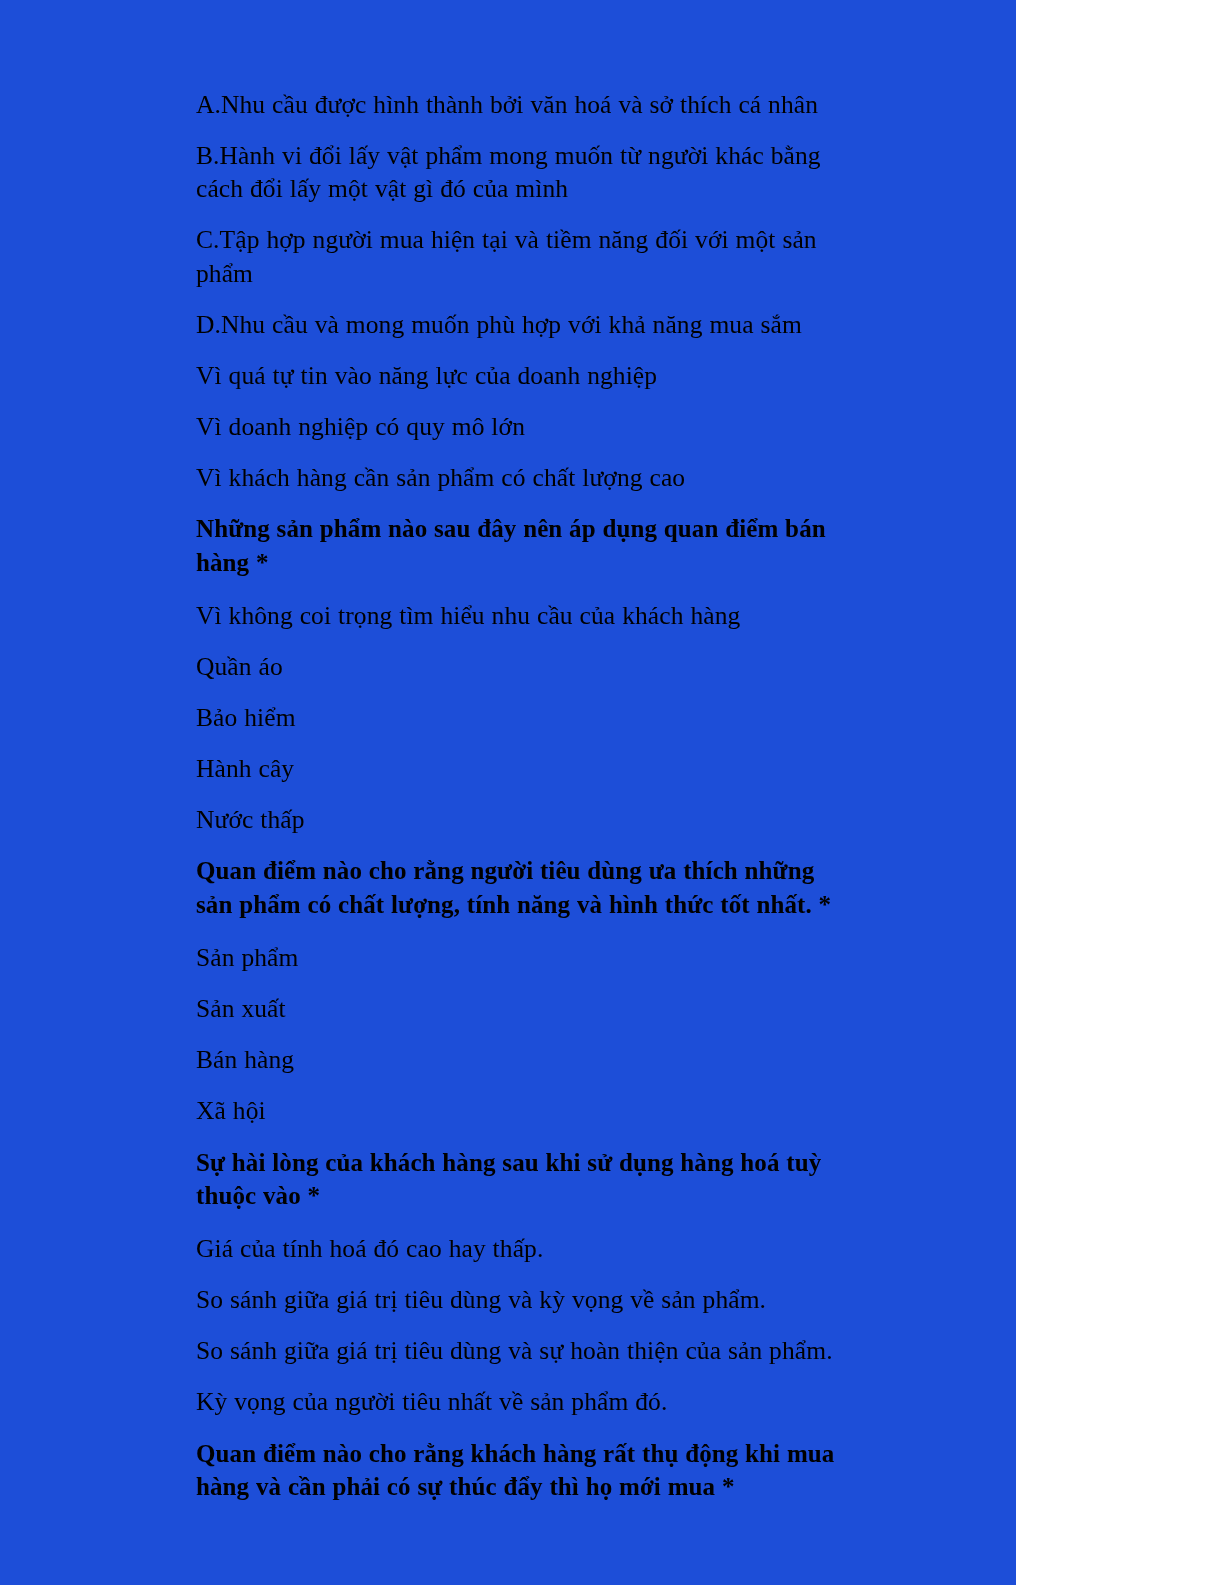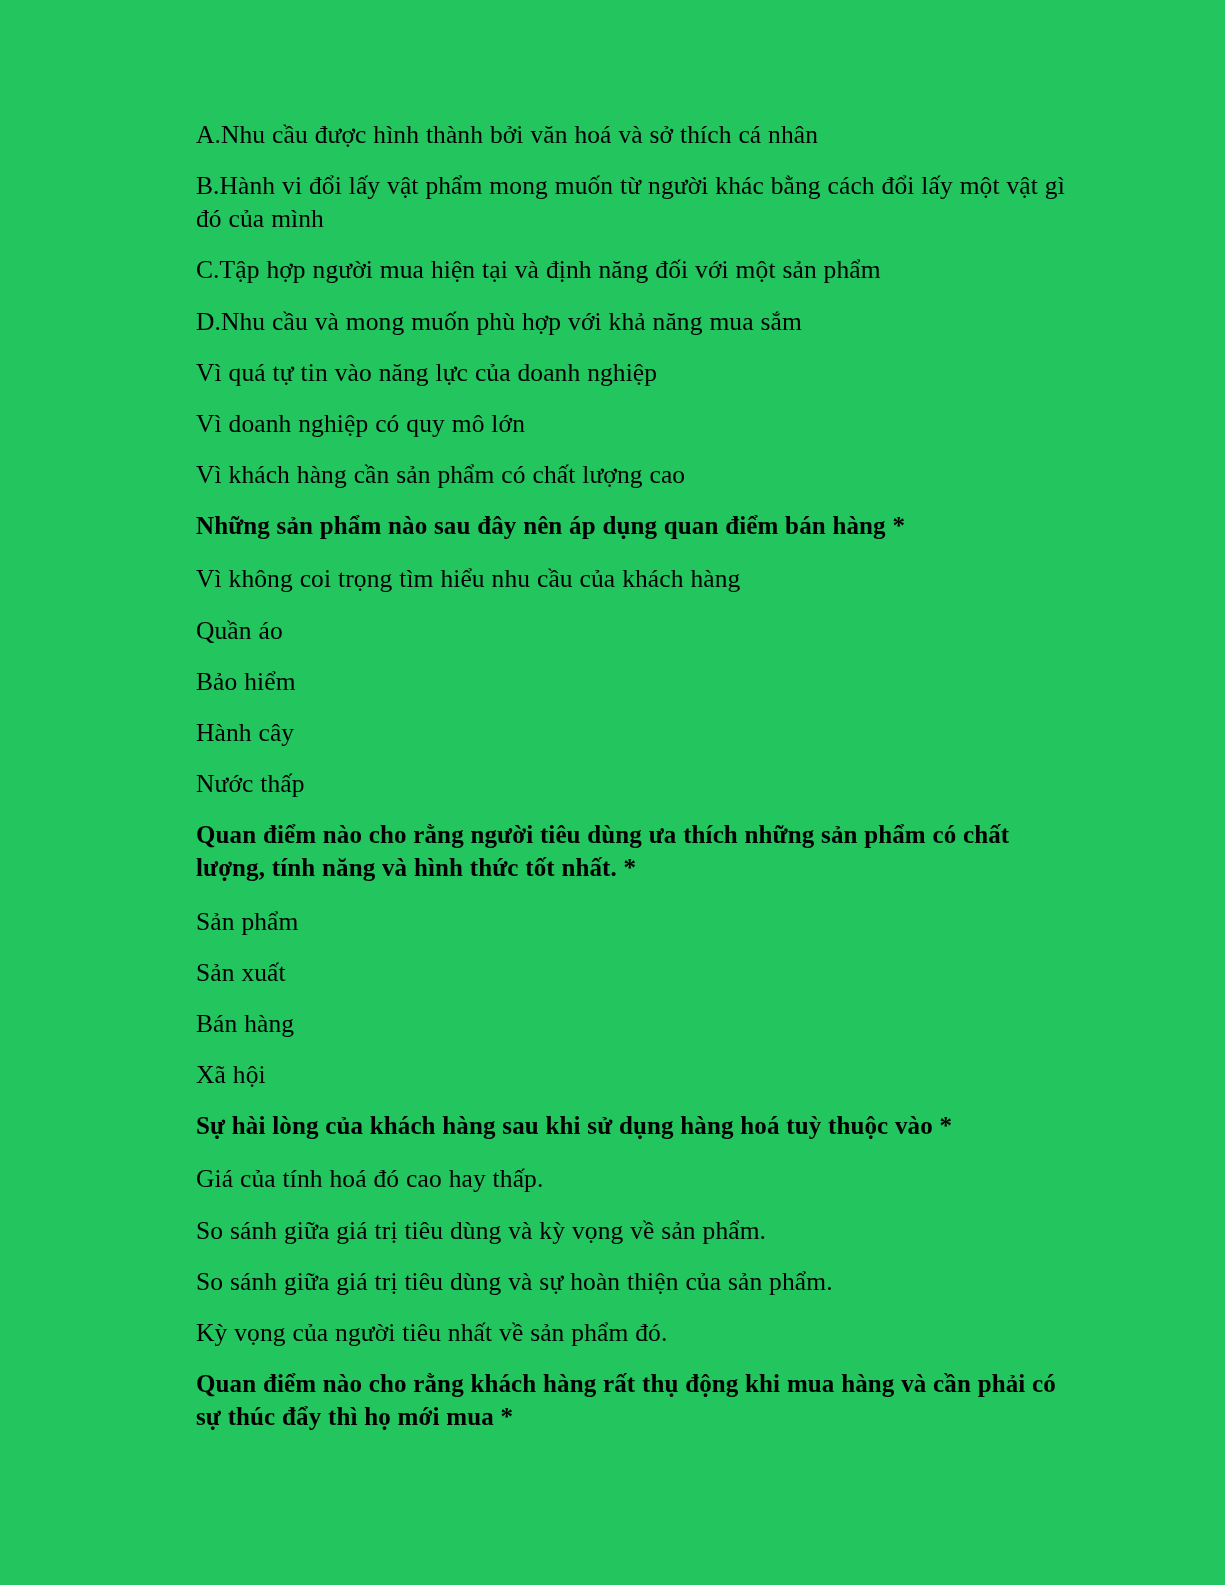--- a/index.html
+++ b/index.html
@@ -2,26 +2,26 @@
 <html lang="vi"><head>
 <meta charset="utf-8">
 <title>Document</title>
 <style>
   html, body {
     margin: 0;
     padding: 0;
     background: #ffffff;
   }
   .page {
-    width: 1225px;
+    width: 1016px;
     height: 1585px;
-    background: #22c55e;
+    background: #1d4ed8;
     position: relative;
     box-sizing: border-box;
-    padding: 118px 160px 0 196px;
+    padding: 88px 160px 0 196px;
     font-family: "Liberation Serif", "DejaVu Serif", serif;
     color: #000000;
     overflow: hidden;
   }
   .doc-body {
     width: 100%;
   }
   p.para {
     margin: 0 0 0 0;
     padding: 0;
@@ -48,21 +48,21 @@
     margin-top: 27px;
   }
 </style>
 </head>
 <body>
 
 <div class="page">
   <div class="doc-body" id="doc-body">
       <p class="para answer">A.Nhu cầu được hình thành bởi văn hoá và sở thích cá nhân</p>
       <p class="para answer">B.Hành vi đổi lấy vật phẩm mong muốn từ người khác bằng cách đổi lấy một vật gì đó của mình</p>
-      <p class="para answer">C.Tập hợp người mua hiện tại và định năng đối với một sản phẩm</p>
+      <p class="para answer">C.Tập hợp người mua hiện tại và tiềm năng đối với một sản phẩm</p>
       <p class="para answer">D.Nhu cầu và mong muốn phù hợp với khả năng mua sắm</p>
       <p class="para answer">Vì quá tự tin vào năng lực của doanh nghiệp</p>
       <p class="para answer">Vì doanh nghiệp có quy mô lớn</p>
       <p class="para answer">Vì khách hàng cần sản phẩm có chất lượng cao</p>
       <p class="para question qhead">Những sản phẩm nào sau đây nên áp dụng quan điểm bán hàng *</p>
       <p class="para answer">Vì không coi trọng tìm hiểu nhu cầu của khách hàng</p>
       <p class="para answer">Quần áo</p>
       <p class="para answer">Bảo hiểm</p>
       <p class="para answer">Hành cây</p>
       <p class="para answer">Nước thấp</p>

